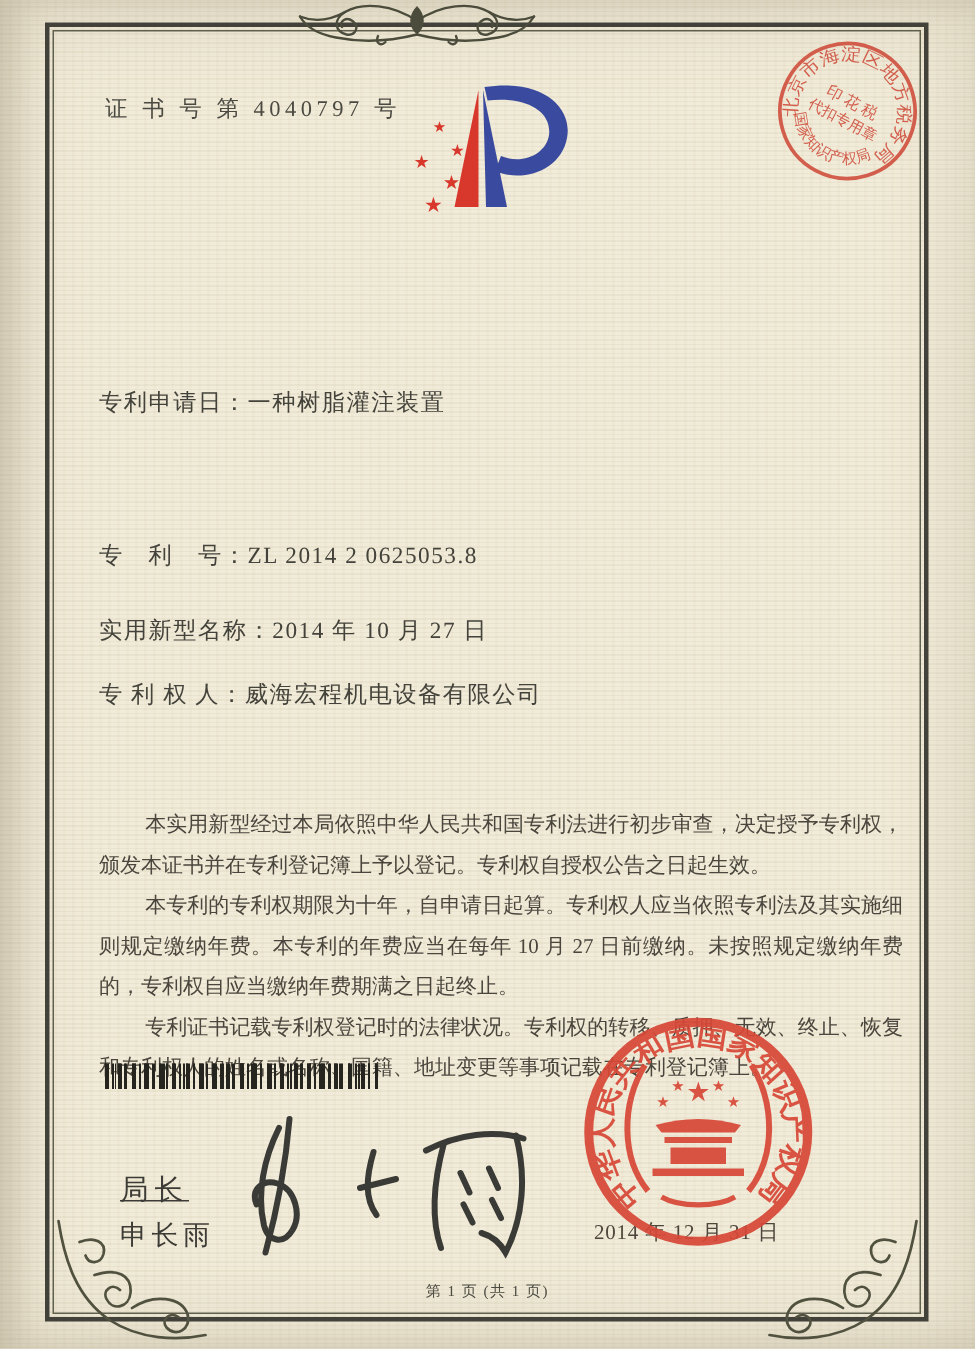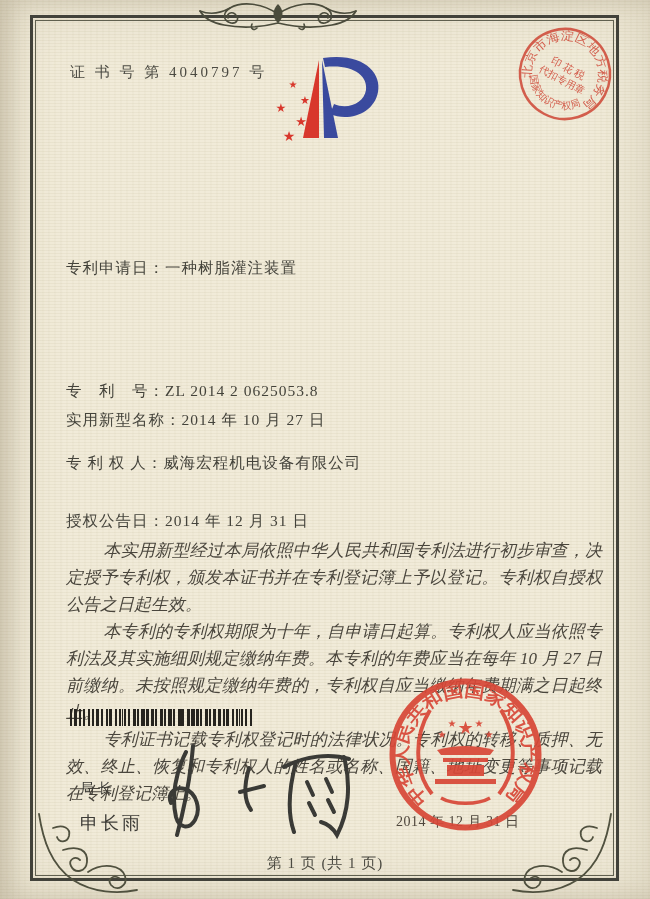--- a/index.html
+++ b/index.html
@@ -14,33 +14,33 @@
     color:#403f39;
   }
   .frame{position:absolute; left:30px; top:15px; right:31px; bottom:18px; border:3px solid #42423a;}
   .frame-inner{position:absolute; inset:2px; border:1px solid #60604f;}
   .abs{position:absolute;}
   .cert-no{left:70px; top:63px; font-size:15px; letter-spacing:3px; color:#4b4a42;}
   .title{left:0; top:167px; width:100%; text-align:center; font-size:34px; letter-spacing:9px; color:#34332d; font-weight:500;}
   .field{left:66px; font-size:15.5px; color:#44433b; letter-spacing:1px; white-space:nowrap;}
   .field .lbl{}
   .field .val{}
-  .bodytext{left:66px; top:537px; width:536px; font-size:17px; line-height:27px; color:#4a463d;
-    text-align:justify; font-style:italic;}
+  .bodytext{left:66px; top:537px; width:536px; font-size:14px; line-height:27px; color:#4a463d;
+    text-align:justify; }
   .bodytext p{margin:0; text-indent:2.2em;}
   .barcode{left:70px; top:709px; width:182px; height:17px;
     background-image:
       repeating-linear-gradient(90deg,#26241f 0 1.5px,transparent 1.5px 4.5px),
       repeating-linear-gradient(90deg,#26241f 0 2.5px,transparent 2.5px 9px),
       repeating-linear-gradient(90deg,#26241f 0 1px,transparent 1px 6.5px);
   }
-  .director-title{left:80px; top:780px; font-size:14px; letter-spacing:4px; color:#3c3b36;}
+  .director-title{left:80px; top:780px; font-size:19px; letter-spacing:4px; color:#3c3b36;text-decoration:underline;}
   .director-name{left:80px; top:811px; font-size:18px; letter-spacing:3px; color:#3c3b36;}
   .seal-date{left:396px; top:813px; width:160px; font-size:14px; color:#4e463c; letter-spacing:0.5px;}
-  .footer{left:0; top:854px; width:100%; text-align:center; font-size:15px; letter-spacing:1px; color:#4c4b42;}
+  .footer{left:0; top:854px; width:100%; text-align:center; font-size:10px; letter-spacing:1px; color:#4c4b42;}
   .tax-stamp{left:515px; top:24px; width:100px; height:100px; transform:rotate(28deg);}
   svg{display:block;}
 </style>
 </head>
 <body>
 
 <div id="page">
 
   <div class="frame">
     <div class="frame-inner"></div>
@@ -90,31 +90,28 @@
     <text x="43" y="58" font-size="11" fill="#d8372c" text-anchor="middle">★</text>
     <text x="19" y="66" font-size="12" fill="#d8372c" text-anchor="middle">★</text>
     <text x="39" y="80" font-size="13" fill="#d8372c" text-anchor="middle">★</text>
     <text x="27" y="95" font-size="14" fill="#d8372c" text-anchor="middle">★</text>
   </svg>
 
 
   <div class="abs field" style="top:258px;">
     <span class="lbl">专利申请日：</span><span class="val">一种树脂灌注装置</span>
   </div>
-  <div class="abs field" style="top:360px;margin-top:21px;">
+  <div class="abs field" style="top:360px;">
     <span class="lbl">专　利　号：</span><span class="val">ZL 2014 2 0625053.8</span>
   </div>
   <div class="abs field" style="top:410px;">
     <span class="lbl">实用新型名称：</span><span class="val">2014 年 10 月 27 日</span>
   </div>
   <div class="abs field" style="top:453px;">
     <span class="lbl">专 利 权 人：</span><span class="val">威海宏程机电设备有限公司</span>
-  </div>
-  <div class="abs field" style="top:511px;">
-    <span class="lbl">授权公告日：</span><span class="val">2014 年 12 月 31 日</span>
   </div>
 
   <div class="abs bodytext">
     <p>本实用新型经过本局依照中华人民共和国专利法进行初步审查，决定授予专利权，颁发本证书并在专利登记簿上予以登记。专利权自授权公告之日起生效。</p>
     <p>本专利的专利权期限为十年，自申请日起算。专利权人应当依照专利法及其实施细则规定缴纳年费。本专利的年费应当在每年 10 月 27 日前缴纳。未按照规定缴纳年费的，专利权自应当缴纳年费期满之日起终止。</p>
     <p>专利证书记载专利权登记时的法律状况。专利权的转移、质押、无效、终止、恢复和专利权人的姓名或名称、国籍、地址变更等事项记载在专利登记簿上。</p>
   </div>
 
   <div class="abs barcode"></div>
 

